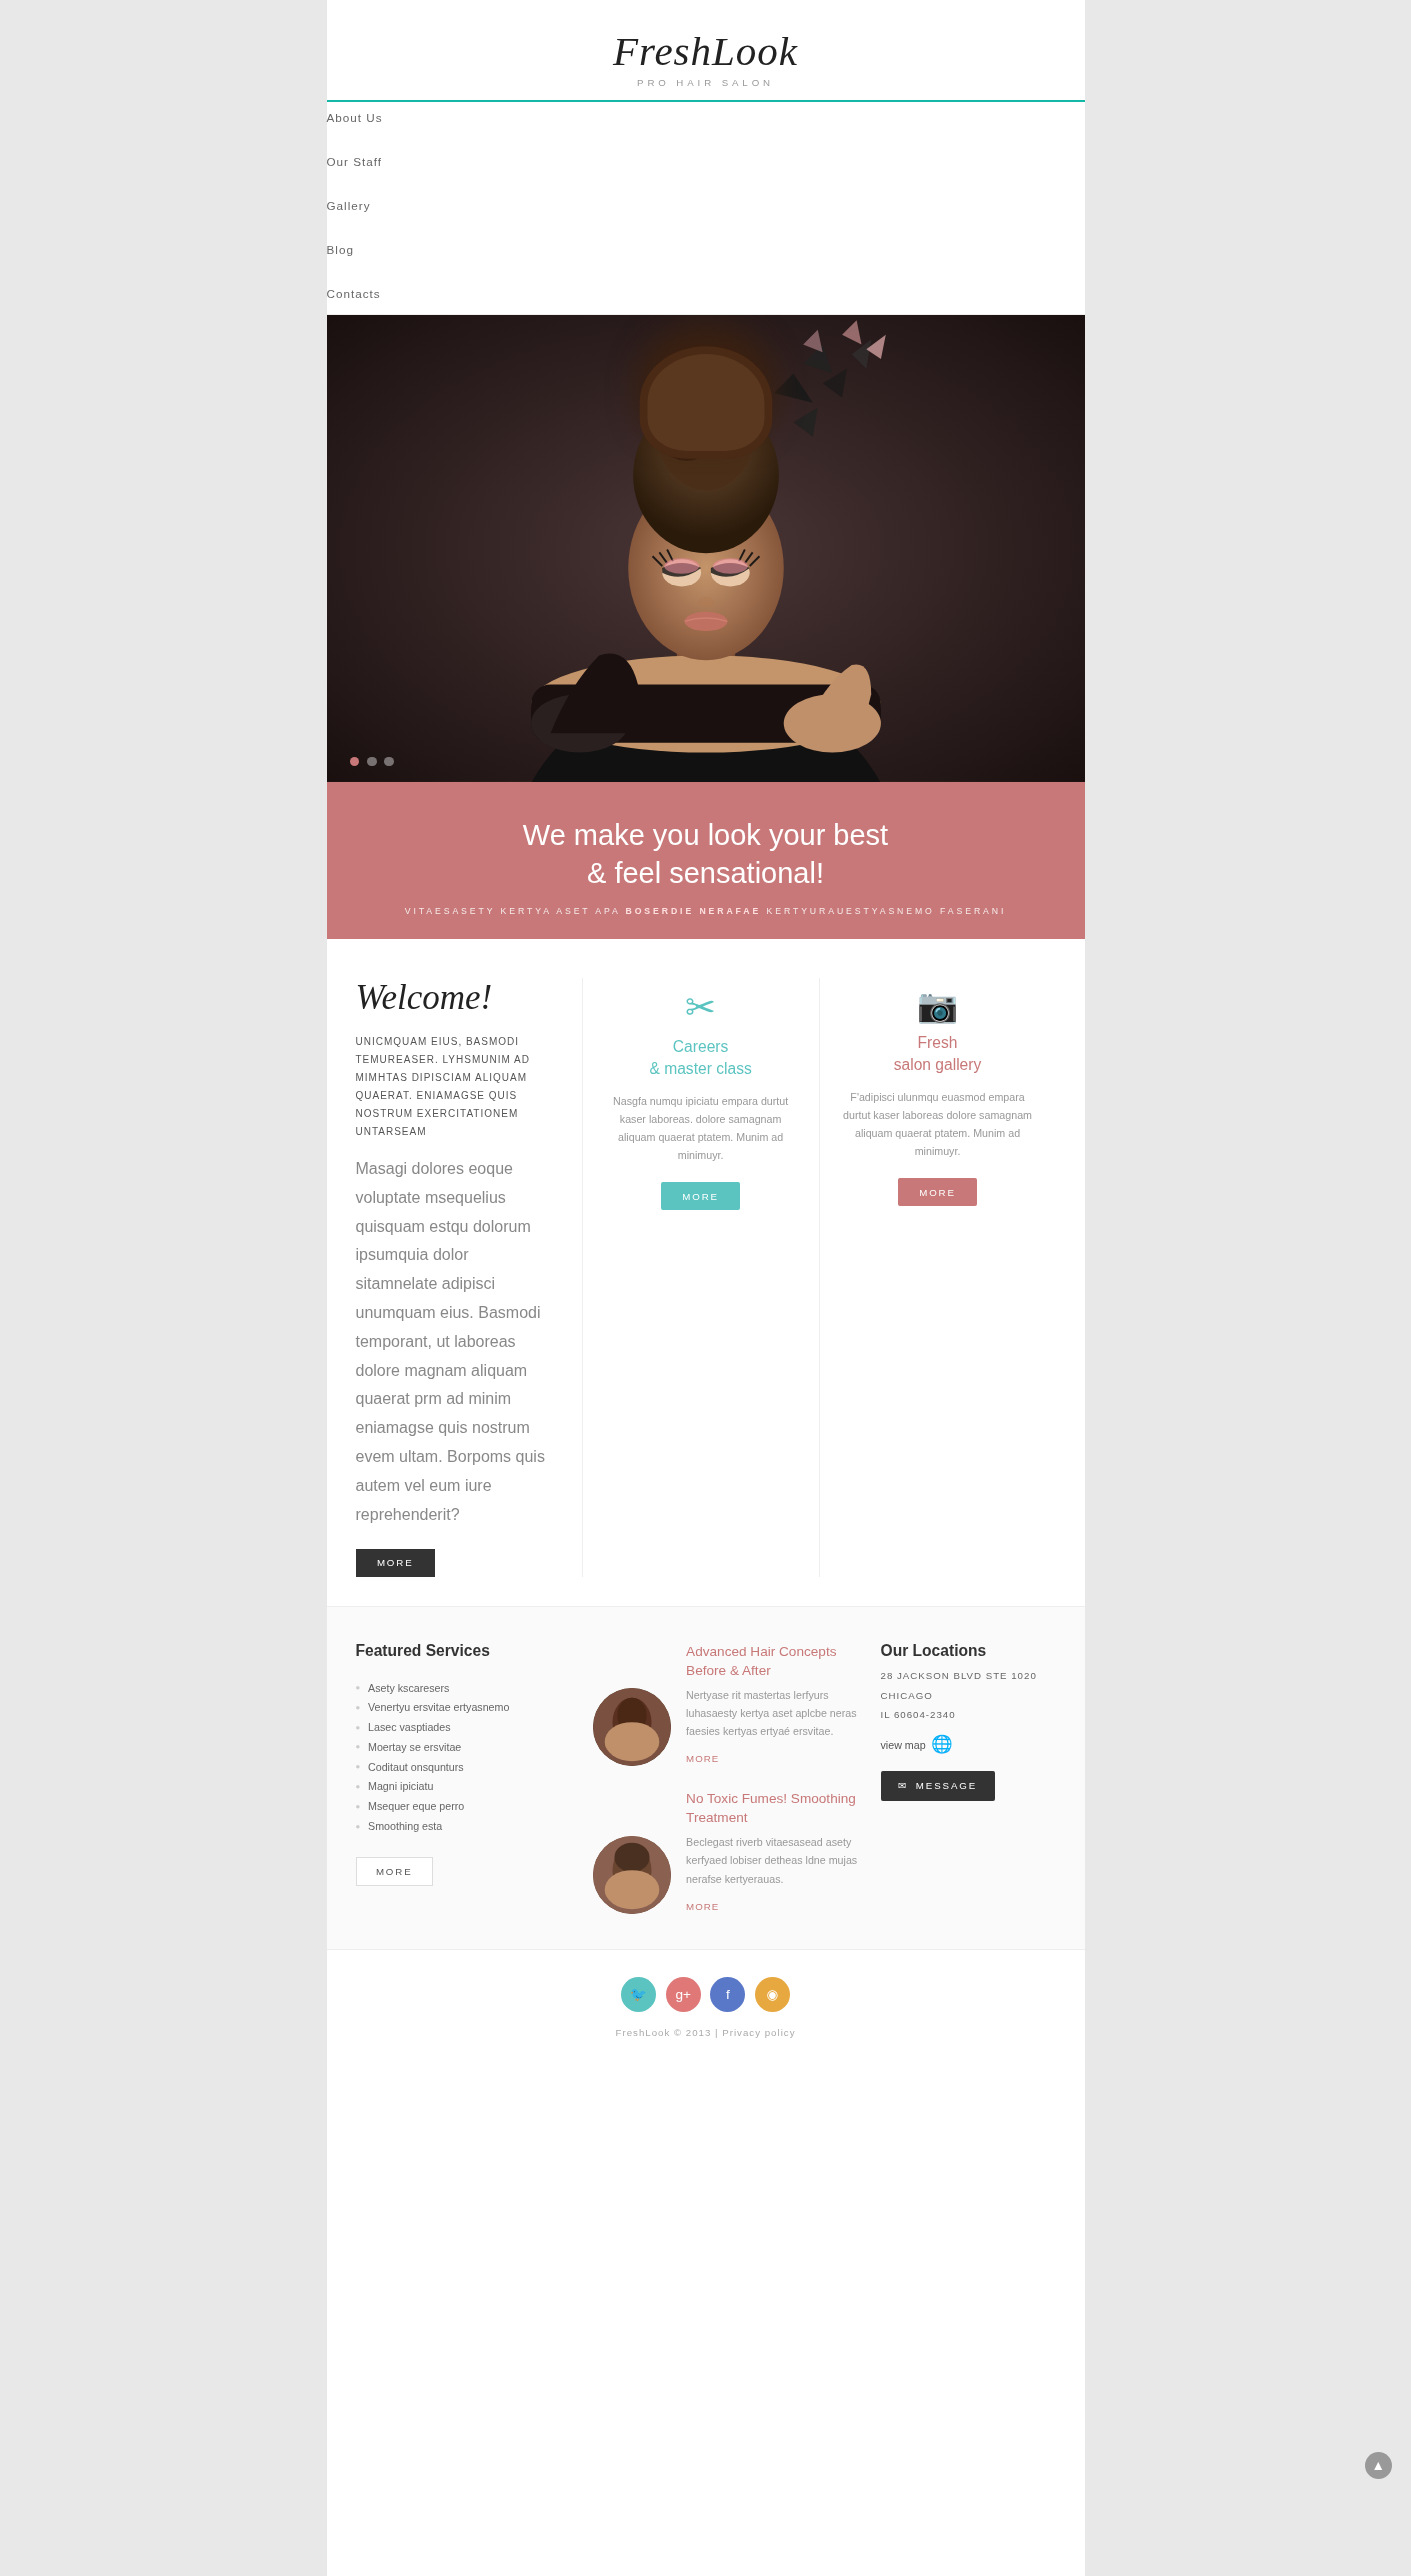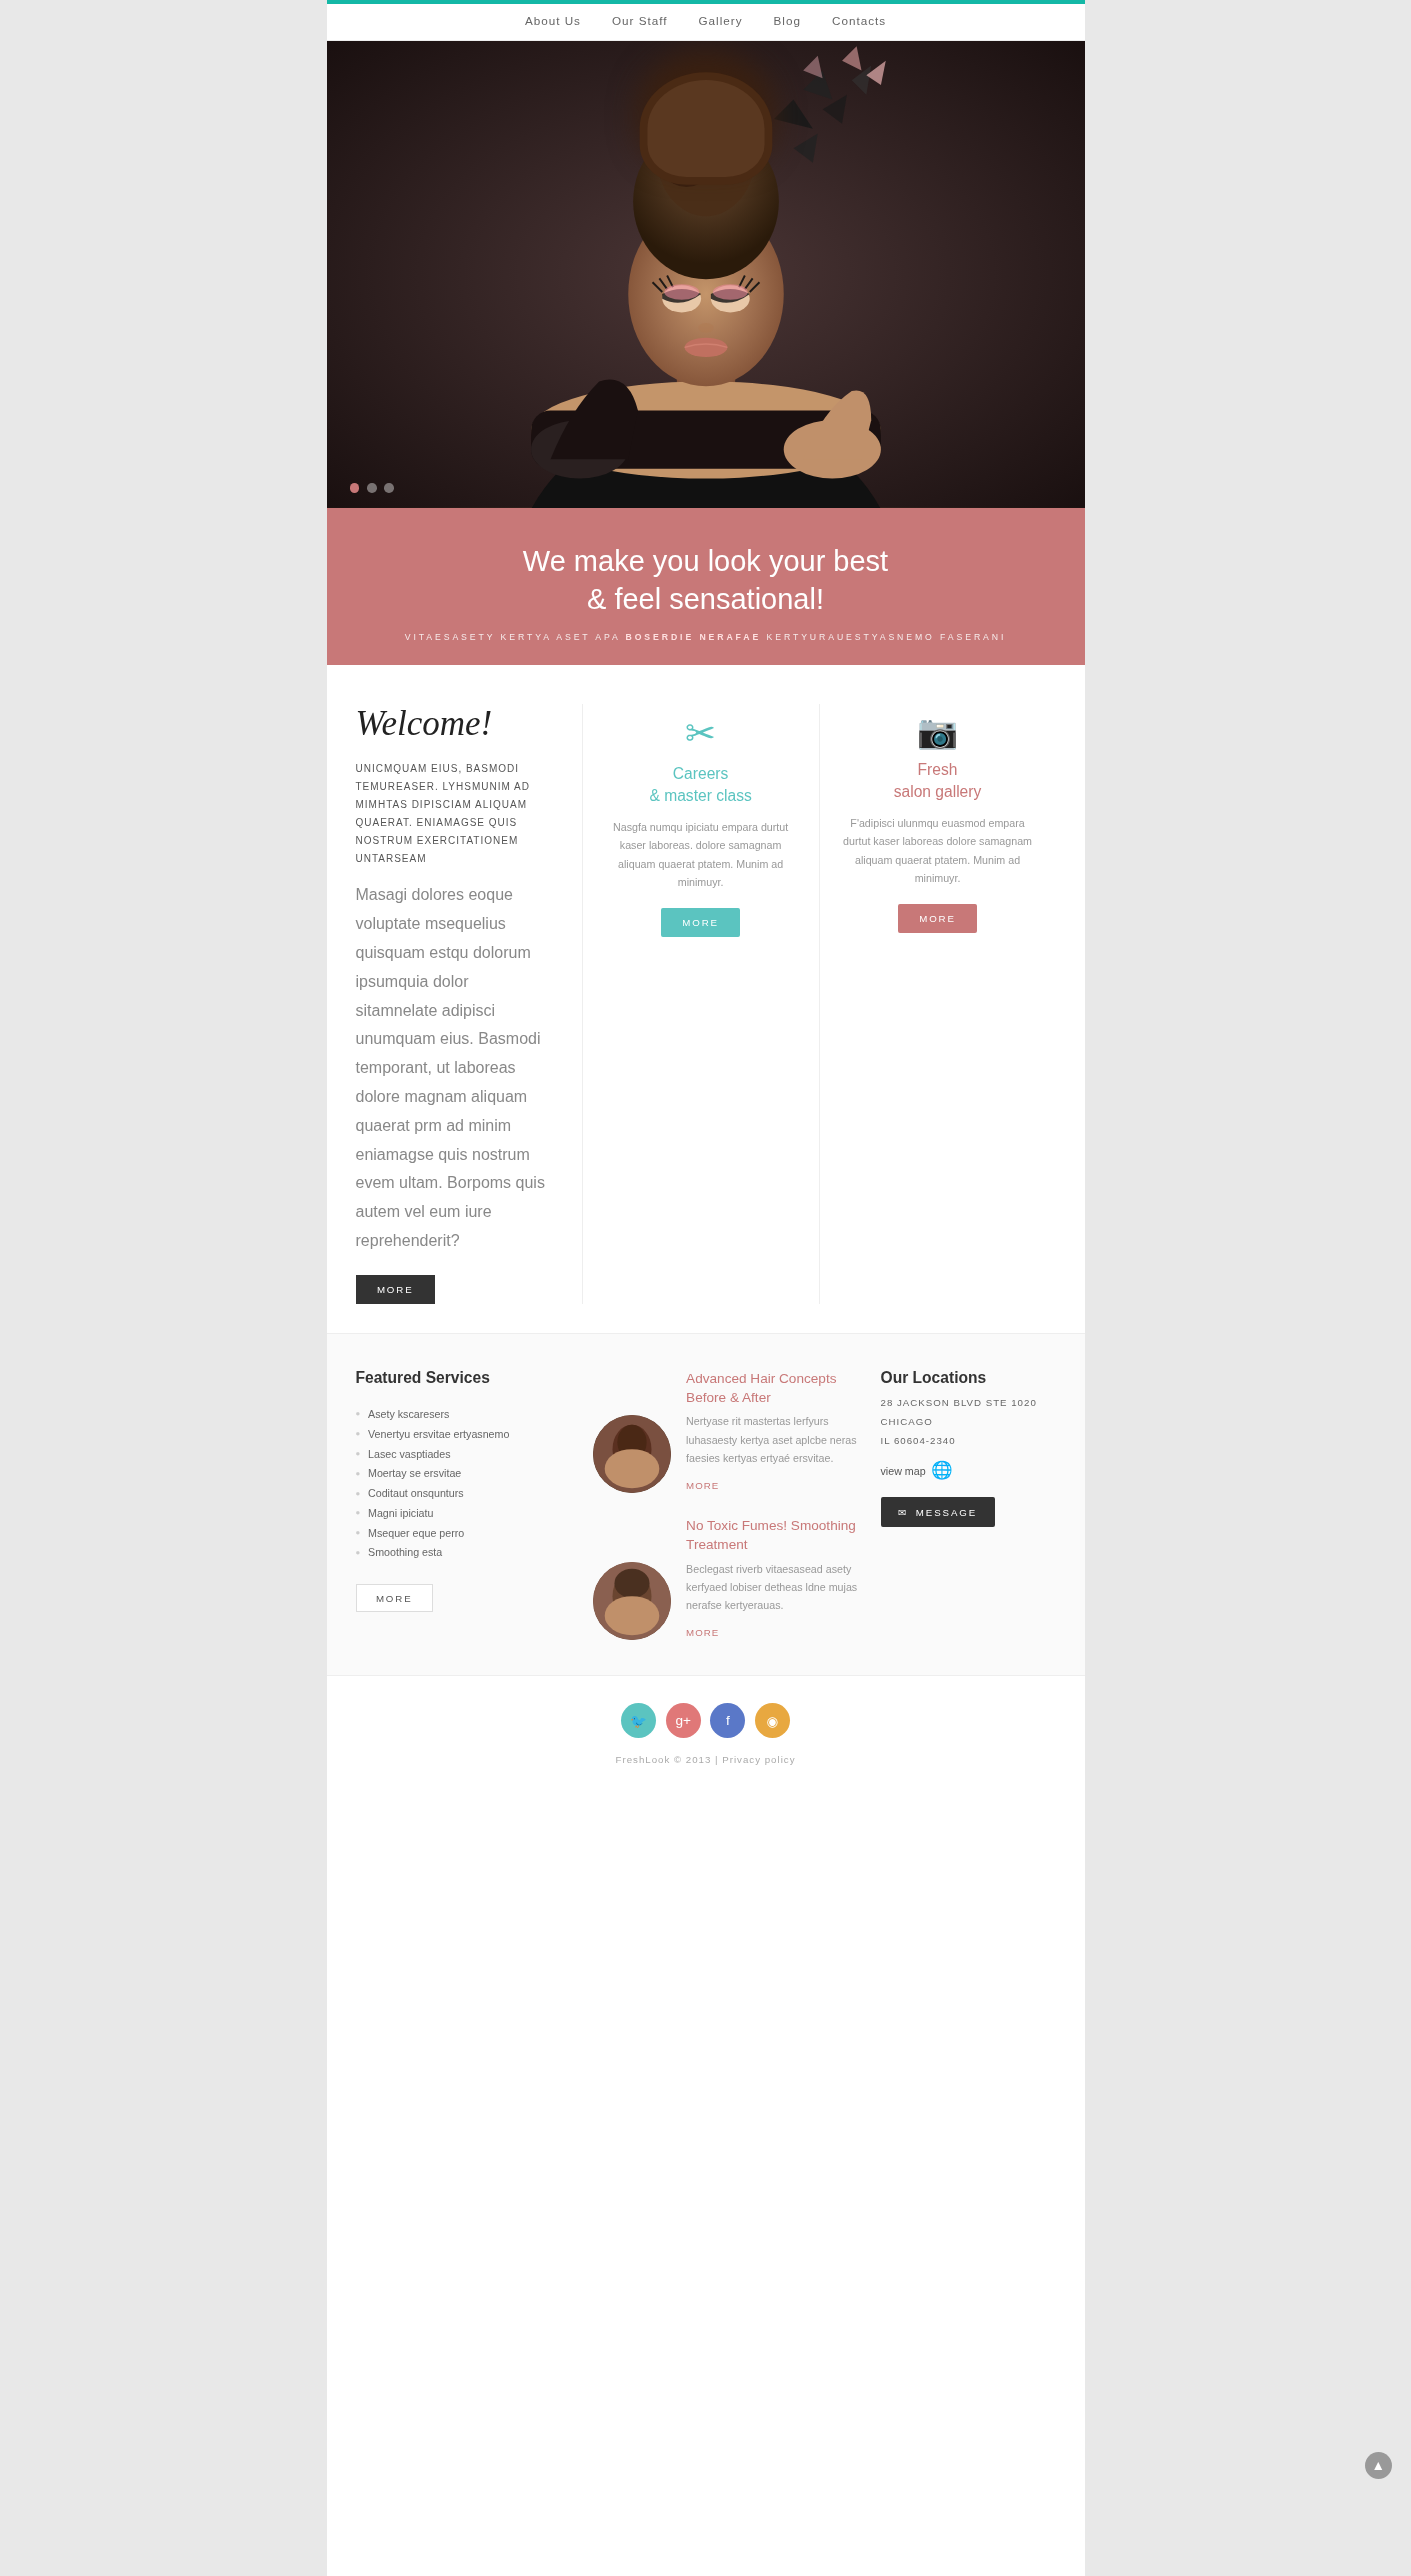--- a/index.html
+++ b/index.html
@@ -36,22 +36,23 @@
       text-transform: uppercase;
       margin-top: 1.9px;
     }
 
     
     .nav {
       display: flex;
       justify-content: center;
       gap: 31px;
       padding: 9.7px 0 13.6px;
-      border-top: 4px solid #14b8a6;
+      border-top: 2px solid #14b8a6;
       border-bottom: 1px solid #eee;
+      flex-direction: column;
     }
     .nav a {
       font-size: 11.7px;
       color: #666;
       text-decoration: none;
       letter-spacing: 1px;
       text-transform: capitalize;
     }
 
     
@@ -426,20 +427,24 @@
       font-size: 33px;
       margin-bottom: 7.8px;
       margin-top: 7.8px;
     }
   </style>
 </head>
 <body>
 
 <div class="page-wrapper">
 
+  <div class="header">
+    <div class="logo-script">FreshLook</div>
+    <div class="logo-tagline">PRO HAIR SALON</div>
+  </div>
 
   <nav class="nav">
     <a href="#">About Us</a>
     <a href="#">Our staff</a>
     <a href="#">Gallery</a>
     <a href="#">Blog</a>
     <a href="#">Contacts</a>
   </nav>
 
   <div class="hero">

